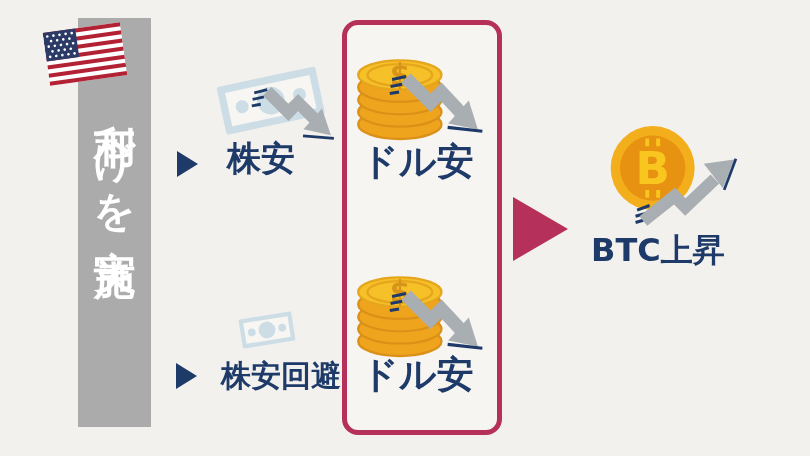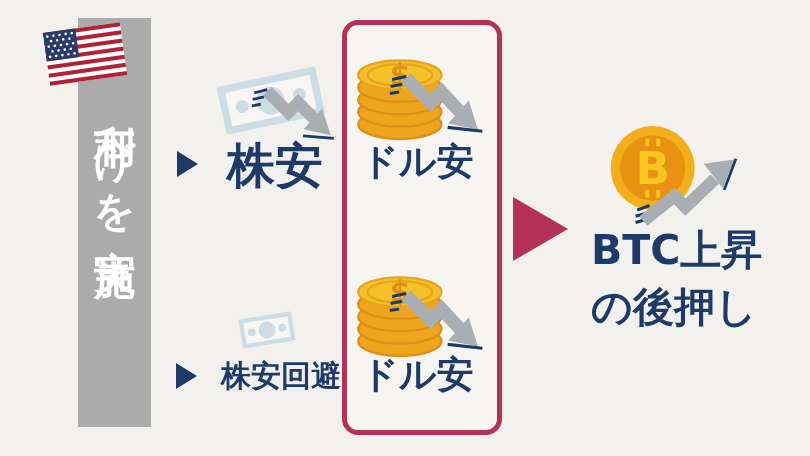--- a/index.html
+++ b/index.html
@@ -13,21 +13,21 @@
     position:absolute; left:78px; top:18px; width:73px; height:409px;
     background:#ababab; display:flex; justify-content:center;
   }
   .vtext {
     writing-mode:vertical-rl; text-orientation:upright;
     color:#ffffff; font-weight:700; font-size:41px; letter-spacing:8px;
     padding-top:74px; line-height:1;
   }
   .flag { position:absolute; left:46px; top:26px; width:78px; height:56px; transform:rotate(-8deg); }
   .navy { color:#1d3a69; font-weight:700; line-height:1; white-space:nowrap; }
-  .lbl-kabuyasu   { position:absolute; left:227px; top:141px; font-size:48px; }
+  .lbl-kabuyasu   { position:absolute; left:227px; top:141px; font-size:34px; }
   .lbl-kaihi      { position:absolute; left:221px; top:361px; font-size:30px; }
   .lbl-doru-top   { position:absolute; left:361px; top:143px; font-size:37px; }
   .lbl-doru-btm   { position:absolute; left:361px; top:356px; font-size:37px; }
   .red-box {
     position:absolute; left:342px; top:20px; width:160px; height:415px;
     border:5px solid #b5305b; border-radius:16px; background:#f7f5f2;
   }
   .tri {
     position:absolute; width:0; height:0;
     border-top:13px solid transparent; border-bottom:13px solid transparent;
@@ -40,21 +40,21 @@
     border-top:32px solid transparent; border-bottom:32px solid transparent;
     border-left:55px solid #b5305b;
   }
   .bill-top   { position:absolute; left:212px; top:57px;  width:130px; height:88px; }
   .bill-small { position:absolute; left:232px; top:304px; width:70px;  height:52px; }
   .coins-top  { position:absolute; left:352px; top:44px;  width:135px; height:102px; }
   .coins-btm  { position:absolute; left:352px; top:261px; width:135px; height:102px; }
   .btc-icon   { position:absolute; left:606px; top:123px; width:140px; height:105px; }
   .result {
     position:absolute; left:591px; top:222px;
-    color:#1d3a69; font-weight:700; font-size:41px; line-height:57px; white-space:nowrap;
+    color:#1d3a69; font-weight:700; font-size:32px; line-height:57px; white-space:nowrap;
   }
   svg text { font-family:"DejaVu Sans","Liberation Sans",sans-serif; }
 </style>
 </head>
 <body>
 
 <div class="canvas">
 
   <div class="cause-bar">
     <div class="vtext">利下げを実施</div>
@@ -168,16 +168,15 @@
     <text x="60" y="78" font-size="58" font-weight="bold" fill="#f9c51f" text-anchor="middle">B</text>
     <path d="M53 20 V30 M67 20 V30 M53 86 V96 M67 86 V96" stroke="#f9c51f" stroke-width="5" fill="none"></path>
     <path d="M40 112 L56 106 M38 120 L52 116 M38 128 L48 125" stroke="#1d3a69" stroke-width="4" fill="none"></path>
     <path d="M48 126 L88 94 L102 108 L140 72" stroke="#a9aeb3" stroke-width="16" fill="none"></path>
     <polygon points="0,-20 34,0 0,20" transform="translate(138,68) rotate(-38)" fill="#a9aeb3"></polygon>
     <path d="M152 86 L167 46" stroke="#1d3a69" stroke-width="3.5" fill="none"></path>
   </svg>
 
   <div class="result">
     <div>BTC上昇</div>
-    <div>の後押し</div>
   </div>
 
 </div>
 
 </body></html>

